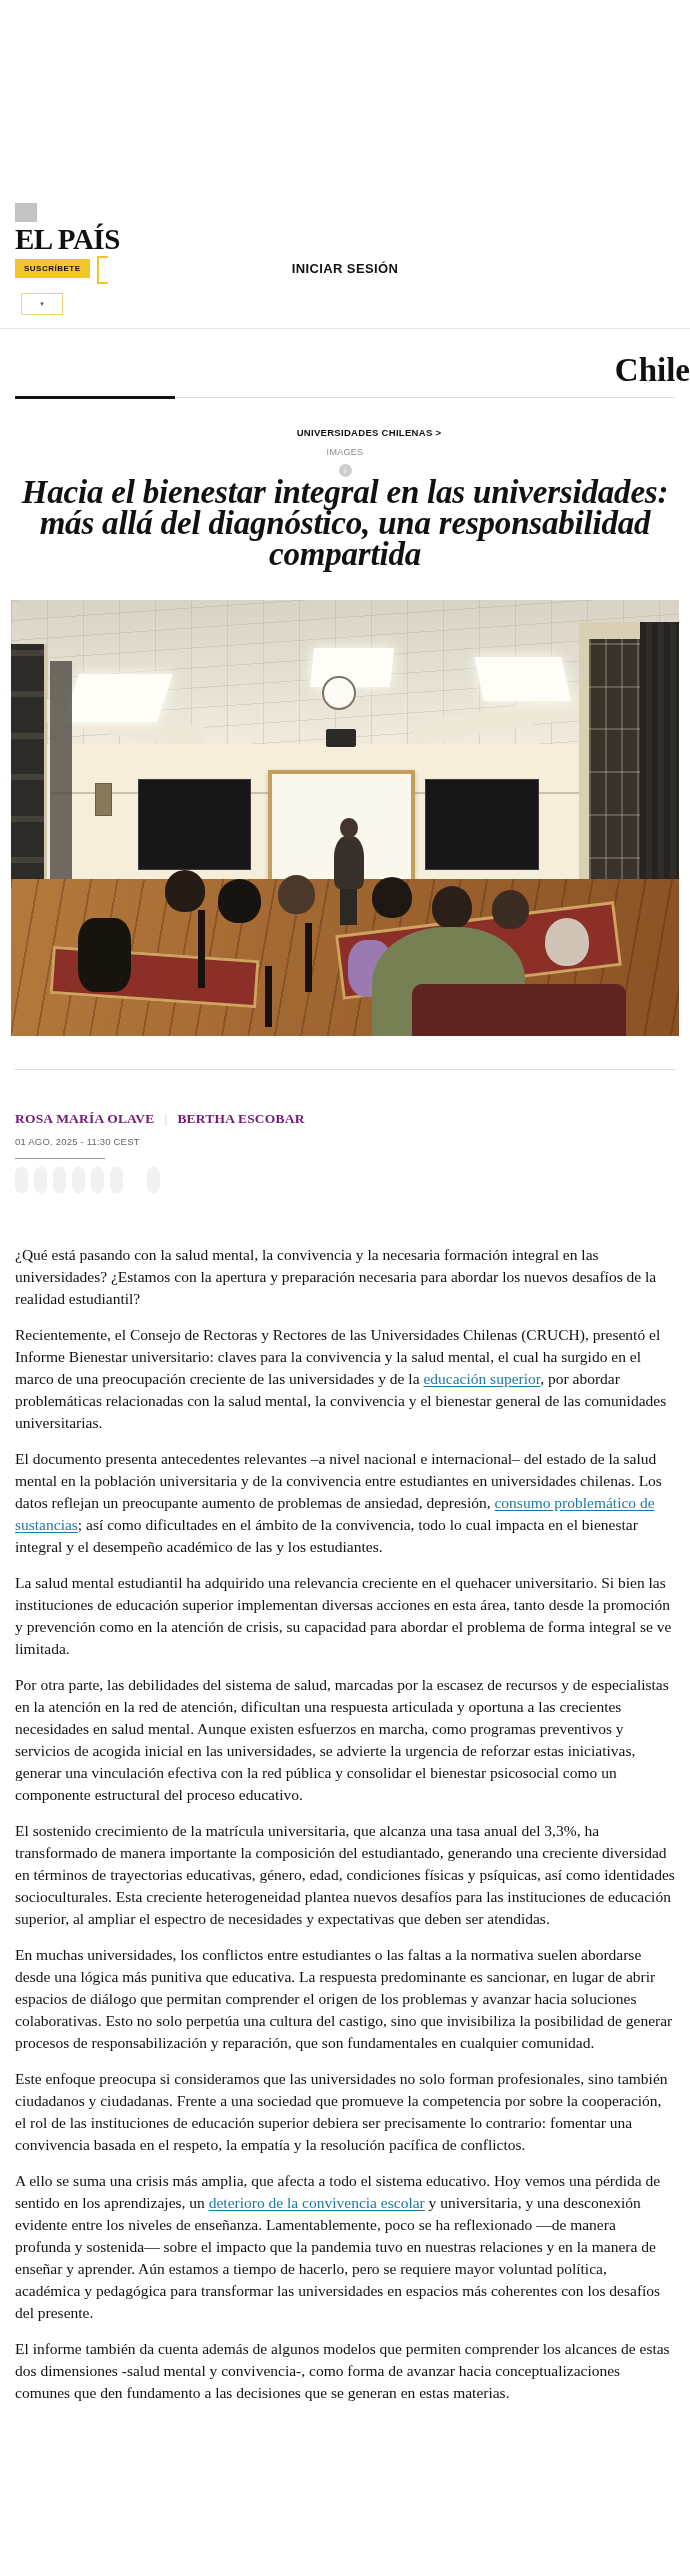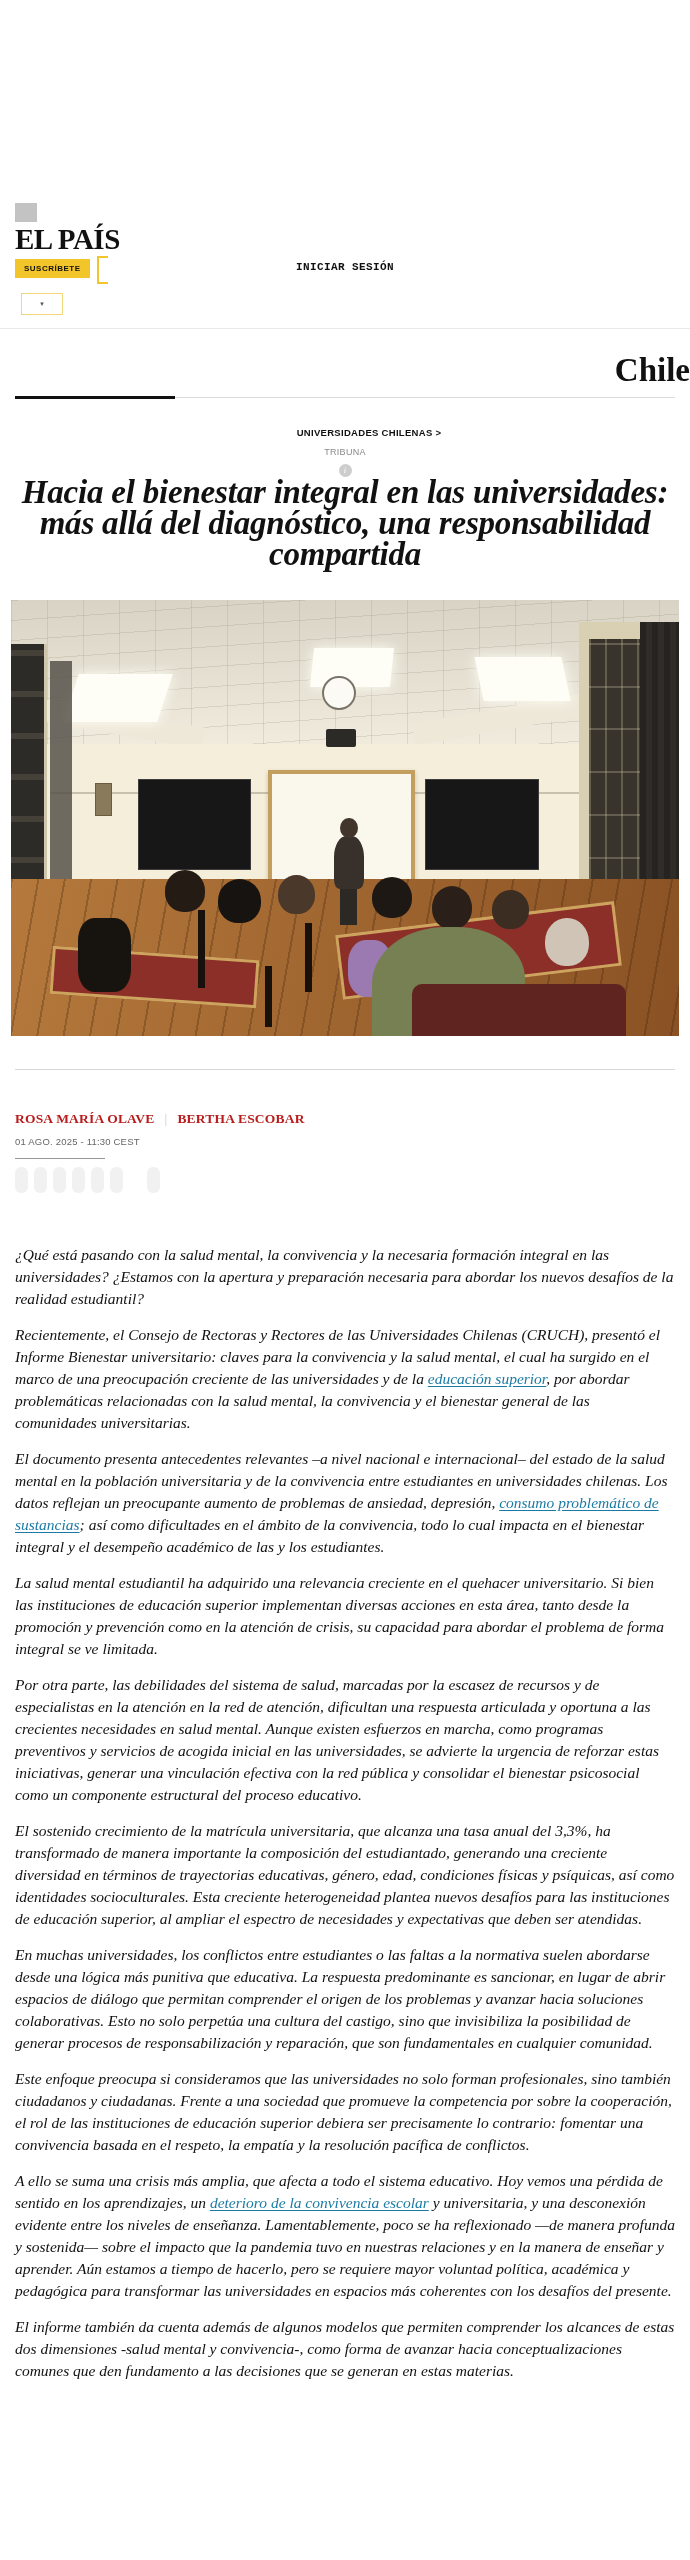--- a/index.html
+++ b/index.html
@@ -11,21 +11,21 @@
   
   .masthead{margin-top:203px;position:relative;}
   .menu-ph{width:22px;height:19px;background:#c3c3c3;margin-left:15px;}
   .logo{font-family:"Liberation Serif",serif;font-weight:bold;font-size:29px;
         letter-spacing:-0.5px;margin:3px 0 0 15px;line-height:1;}
   .sub-row{display:flex;align-items:flex-start;margin:5px 0 0 15px;}
   .subscribe{background:#f2c52a;color:#111;font-family:"Liberation Sans",sans-serif;
         font-size:8px;font-weight:bold;letter-spacing:.5px;padding:5px 9px;border:none;cursor:pointer;}
   .artifact{width:9px;height:24px;border:2px solid #f2c52a;border-right:none;margin-left:7px;margin-top:-3px;}
   .login{position:absolute;top:58px;left:0;right:0;text-align:center;
-        font-family:Liberation Mono, monospace;font-size:11px;font-weight:bold;letter-spacing:.4px;color:#111;}
+        font-family:Liberation Sans, sans-serif;font-size:13px;font-weight:bold;letter-spacing:.4px;color:#111;}
   .dropdown{width:40px;height:20px;border:1px solid #f0d77a;margin:9px 0 0 21px;
         display:flex;align-items:center;justify-content:center;
         font-size:7px;color:#555;font-family:"Liberation Sans",sans-serif;cursor:pointer;background:#fff;}
   .top-divider{border:none;border-top:1px solid #e8e8e8;margin:13px 0 0;}
 
   
   .section-head{margin-top:25px;text-align:right;}
   .section-title{font-size:33px;font-weight:bold;margin:0 0 0 15px;line-height:1;}
   .section-rule{position:relative;margin-top:9px;height:4px;}
   .section-rule .gray{position:absolute;top:1px;left:15px;right:15px;border-top:1px solid #dcdcdc;}
@@ -96,29 +96,29 @@
   .sleeve{left:50.5%;top:78%;width:6.5%;height:13%;background:#9a7ab0;border-radius:40%;}
   .jacket{left:54%;top:75%;width:23%;height:27%;background:#778052;border-radius:48% 44% 8% 8%;}
 
   
   .caption-wrap{text-align:right;margin:7px 15px 0;color:#333;}
   .caption{font-size:11px;line-height:13px;}
   .credit{font-size:10px;font-weight:bold;letter-spacing:.2px;line-height:13px;}
   .byline-rule{border:none;border-top:1px solid #d8d8d8;margin:33px 15px 0;}
   .byline{margin:41px 15px 0;font-size:13.5px;font-weight:bold;letter-spacing:.2px;}
   .byline .sep{color:#ccc;font-weight:normal;padding:0 10px;}
-  .byline a{color:#b91c1c;text-decoration:none;cursor:pointer;}
+  .byline a{color:#701a75;text-decoration:none;cursor:pointer;}
   .date{margin:9px 15px 0;font-family:"Liberation Sans",sans-serif;font-size:9.5px;color:#666;letter-spacing:.2px;}
   .mini-rule{border:none;border-top:1px solid #979797;width:90px;margin:11px 0 0 15px;}
   .share-row{display:flex;margin:8px 15px 0;}
   .share-ph{width:13px;height:26px;background:#f1f1f1;border-radius:6px;margin-right:6px;cursor:pointer;}
   .share-ph.last{margin-left:18px;}
 
   
-  .article-body{margin:51px 15px 0;font-size:15.5px;line-height:22px;color:#111;font-style:italic;}
+  .article-body{margin:51px 15px 0;font-size:15.5px;line-height:22px;color:#111;}
   .article-body p{margin:0 0 14px;}
   .article-body a.inline-link{color:#1b7aa5;text-decoration:underline;text-underline-offset:2px;cursor:pointer;}
 </style>
 </head>
 <body>
 
 <header class="masthead">
   <div class="menu-ph"></div>
   <div class="logo">EL PAÍS</div>
   <div class="sub-row">
@@ -136,21 +136,21 @@
   <h2 class="section-title">Chile</h2>
   <div class="section-rule">
     <div class="gray"></div>
     <div class="black"></div>
   </div>
 </section>
 
 <article>
   <div class="article-head">
     <a class="kicker">UNIVERSIDADES CHILENAS &gt;</a>
-    <div class="tag">TRIBUNA</div>
+    <div class="tag">IMAGES</div>
     <div class="info-icon">i</div>
     <h1 class="headline">Hacia el bienestar integral en las universidades: más allá del diagnóstico, una responsabilidad compartida</h1>
   </div>
 
   <figure class="photo" style="margin-top:30px;">
     <div class="el ceiling"></div>
     <div class="el beam-l"></div>
     <div class="el beam-r"></div>
     <div class="el light-a"></div>
     <div class="el light-b"></div>

